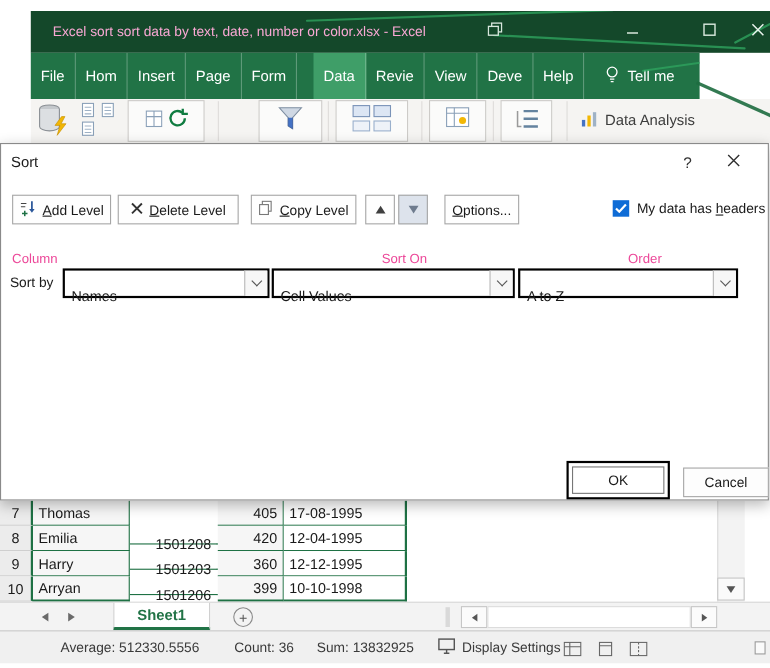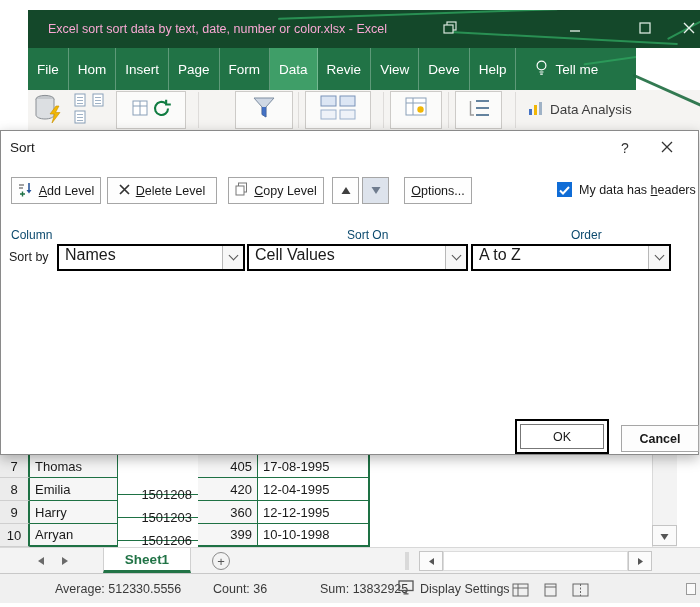--- a/index.html
+++ b/index.html
@@ -15,21 +15,21 @@
   .decor{ position:absolute; height:2px; background:#2ea35e; opacity:.8; border-radius:1px; }
   .winbtn{ position:absolute; top:10px; width:20px; height:18px; display:flex;
            align-items:center; justify-content:center; cursor:default; }
 
   
   .menubar{ position:absolute; left:28px; top:48px; width:608px; height:42px;
             background:#217346; display:flex; align-items:stretch; color:#fff;
             font-size:13.5px; overflow:hidden; }
   .mtab{ display:flex; align-items:center; padding:0 9px;
          border-right:1px solid rgba(255,255,255,.28); white-space:nowrap; }
-  .mtab.sel{ background:#3f9e68; }
+  .mtab.sel{ background:#3f9e68;margin-left:15px; }
   .mgroup{ display:flex; align-items:center; gap:6px; padding:0 10px; white-space:nowrap; }
 
   
   .ribbon{ position:absolute; left:28px; top:90px; width:672px; height:40px; background:#f5f4f2; }
   .rbox{ position:absolute; top:1px; height:38px; border:1px solid #cdcbc8; background:#fbfbfa;
          display:flex; align-items:center; justify-content:center; gap:4px; }
   .rsep{ position:absolute; top:2px; width:1px; height:36px; background:#dedcda; }
   .rplain{ position:absolute; display:flex; align-items:center; gap:3px; }
   .ranalysis{ position:absolute; left:500px; top:10px; display:flex; align-items:center;
               gap:6px; font-size:13.5px; color:#3d3d3d; }
@@ -45,36 +45,36 @@
   .dlg-close{ position:absolute; left:646px; top:5px; width:40px; height:24px; display:flex;
               align-items:center; justify-content:center; }
   .tb-btn{ position:absolute; top:46px; height:27px; border:1px solid #a6a6a6; background:#fefefe;
            display:flex; align-items:center; justify-content:center; gap:6px; font-size:12.5px; }
   .accel{ text-decoration:underline; }
   #btn-up{ left:331px; width:27px; }
   #btn-down{ left:361px; width:27px; background:#dde3ec; }
   .cb{ position:absolute; left:556px; top:51px; width:15px; height:15px; background:#0f6cd6;
        display:flex; align-items:center; justify-content:center; }
   .cb-label{ position:absolute; left:578px; top:52px; font-size:12.5px; white-space:nowrap; }
-  .col-label{ position:absolute; top:97px; font-size:12px; color:#0c4a6e; }
+  .col-label{ position:absolute; top:97px; font-size:12px; color:#ec4899; }
   .sortby{ position:absolute; left:8px; top:119px; font-size:12.5px; }
   .combo{ position:absolute; top:113px; height:27px; border:2px solid #000; background:#fff;
           display:flex; align-items:stretch; }
-  .combo .val{ flex:1; padding:0 6px; font-size:16px; white-space:nowrap; overflow:hidden; }
+  .combo .val{ flex:1; padding:16px 6px; font-size:13px; white-space:nowrap; overflow:hidden; }
   .combo .dd{ width:21px; border-left:1px solid #b8b8b8; background:#f7f7f7; display:flex;
               align-items:center; justify-content:center; }
   .chev{ width:7px; height:7px; border-right:1.6px solid #555; border-bottom:1.6px solid #555;
          transform:rotate(45deg); margin-top:-4px; }
   .ok-wrap{ position:absolute; left:514px; top:288px; border:2.5px solid #000; padding:3px;
             background:#fff; }
   .ok-btn{ width:84px; height:25px; border:1px solid #777; background:#fff; font-size:12.5px;
            display:flex; align-items:center; justify-content:center; }
   .cancel-btn{ position:absolute; left:620px; top:294px; width:78px; height:27px;
                border:1px solid #a6a6a6; background:#fdfdfd; font-size:12.5px; display:flex;
-               align-items:center; justify-content:center;font-weight:bold; }
+               align-items:center; justify-content:center; }
 
   
   .sheet{ position:absolute; left:0; top:455px; width:700px; height:92px; background:#fff; }
   .srow{ display:flex; height:23px; }
   .srow>div{ display:flex; align-items:center; font-size:13px; color:#1a1a1a; }
   .c-num{ width:30px; background:#ececec; color:#3c3c3c; justify-content:center;
           border-right:2px solid #1e7144; border-bottom:1px solid #cfcfcf; }
   .cell{ border-right:1px solid #1e7144; border-bottom:1px solid #1e7144; padding:0 5px;
          background:#f6f6f6; }
   .c-name{ width:88px; }
@@ -453,21 +453,21 @@
     <div class="hbox" style="left:628px;">
       <svg width="7" height="9">
           <path d="M1 1l5 3.5L1 8z" fill="#555"></path>
         </svg>
     </div>
   </div>
 
   <div class="statusbar">
     <span class="stitem" style="left:55px;">Average: 512330.5556</span>
     <span class="stitem" style="left:213px;">Count: 36</span>
-    <span class="stitem" style="left:288px;margin-left:32px;">Sum: 13832925</span>
+    <span class="stitem" style="left:288px;">Sum: 13832925</span>
     <div class="st-display">
       <span>
         <svg width="16" height="15">
             <rect x="1" y="1" width="14" height="9.5" fill="none" stroke="#555" stroke-width="1.3"></rect>
             <path d="M5.5 13.8h5M8 10.5v3.3" stroke="#555" stroke-width="1.3"></path>
           </svg>
       </span>
       <span>Display Settings</span>
     </div>
     <span class="viewbtn" style="left:508px;">

